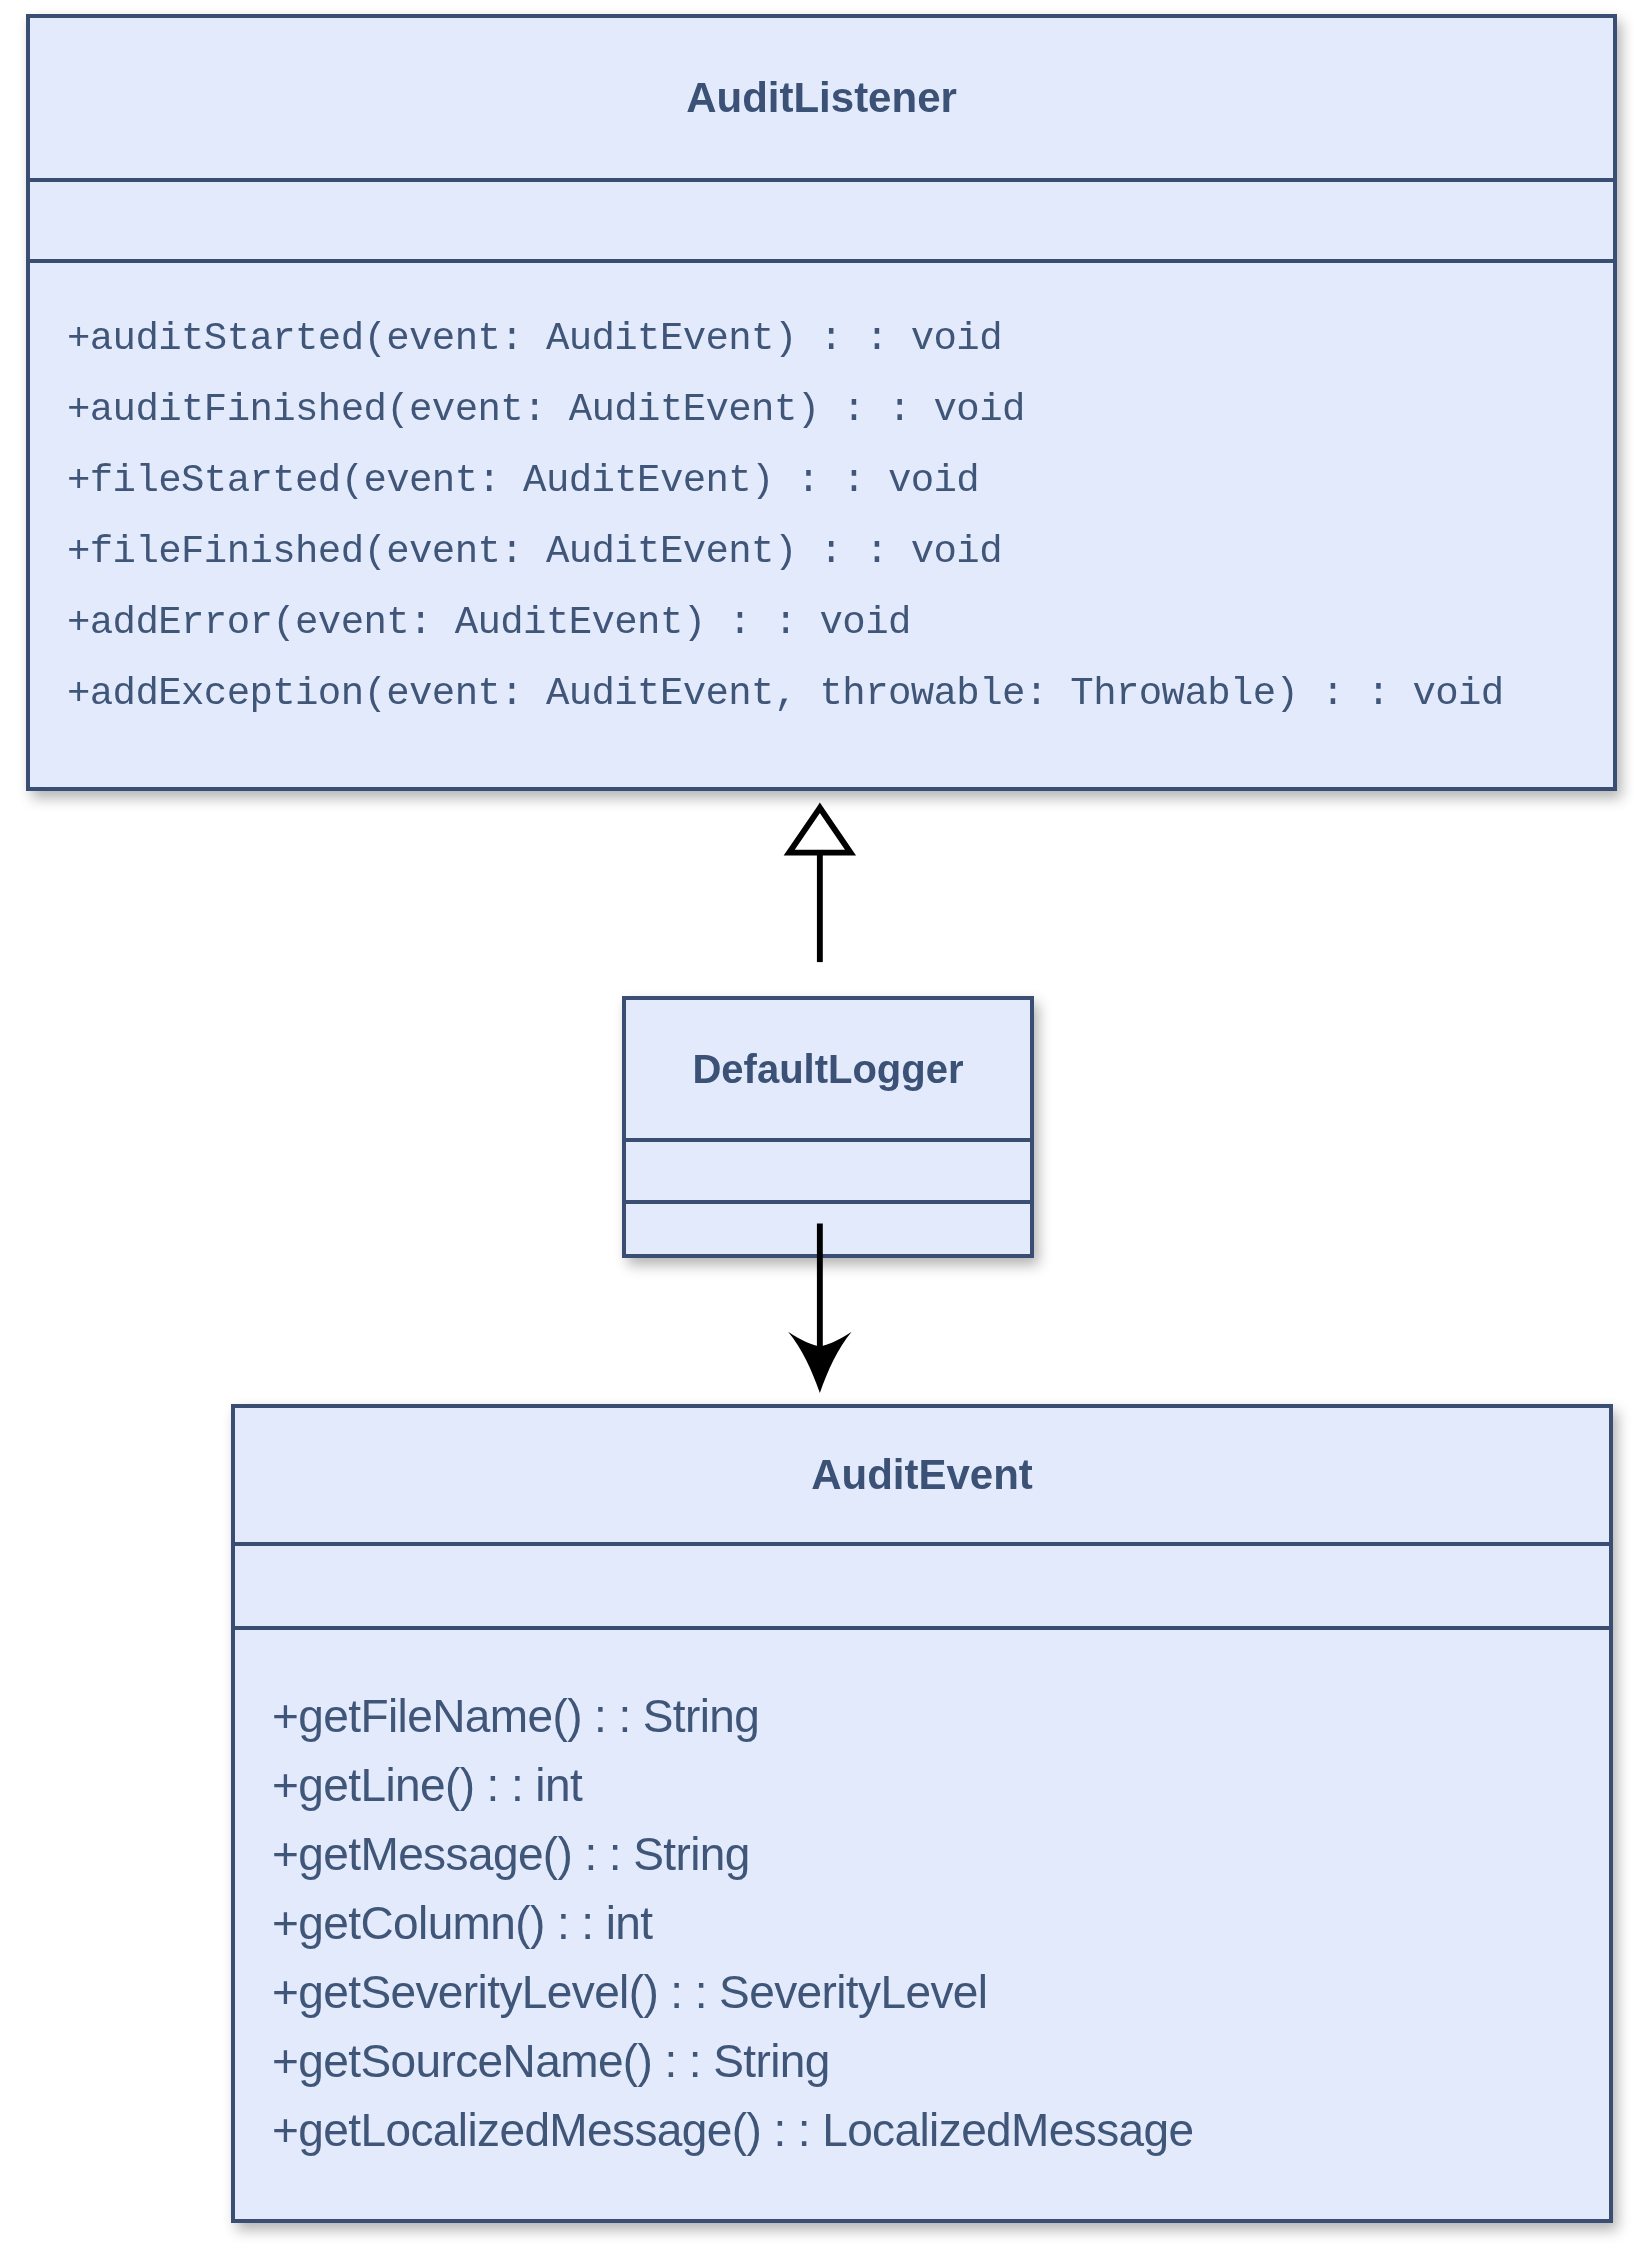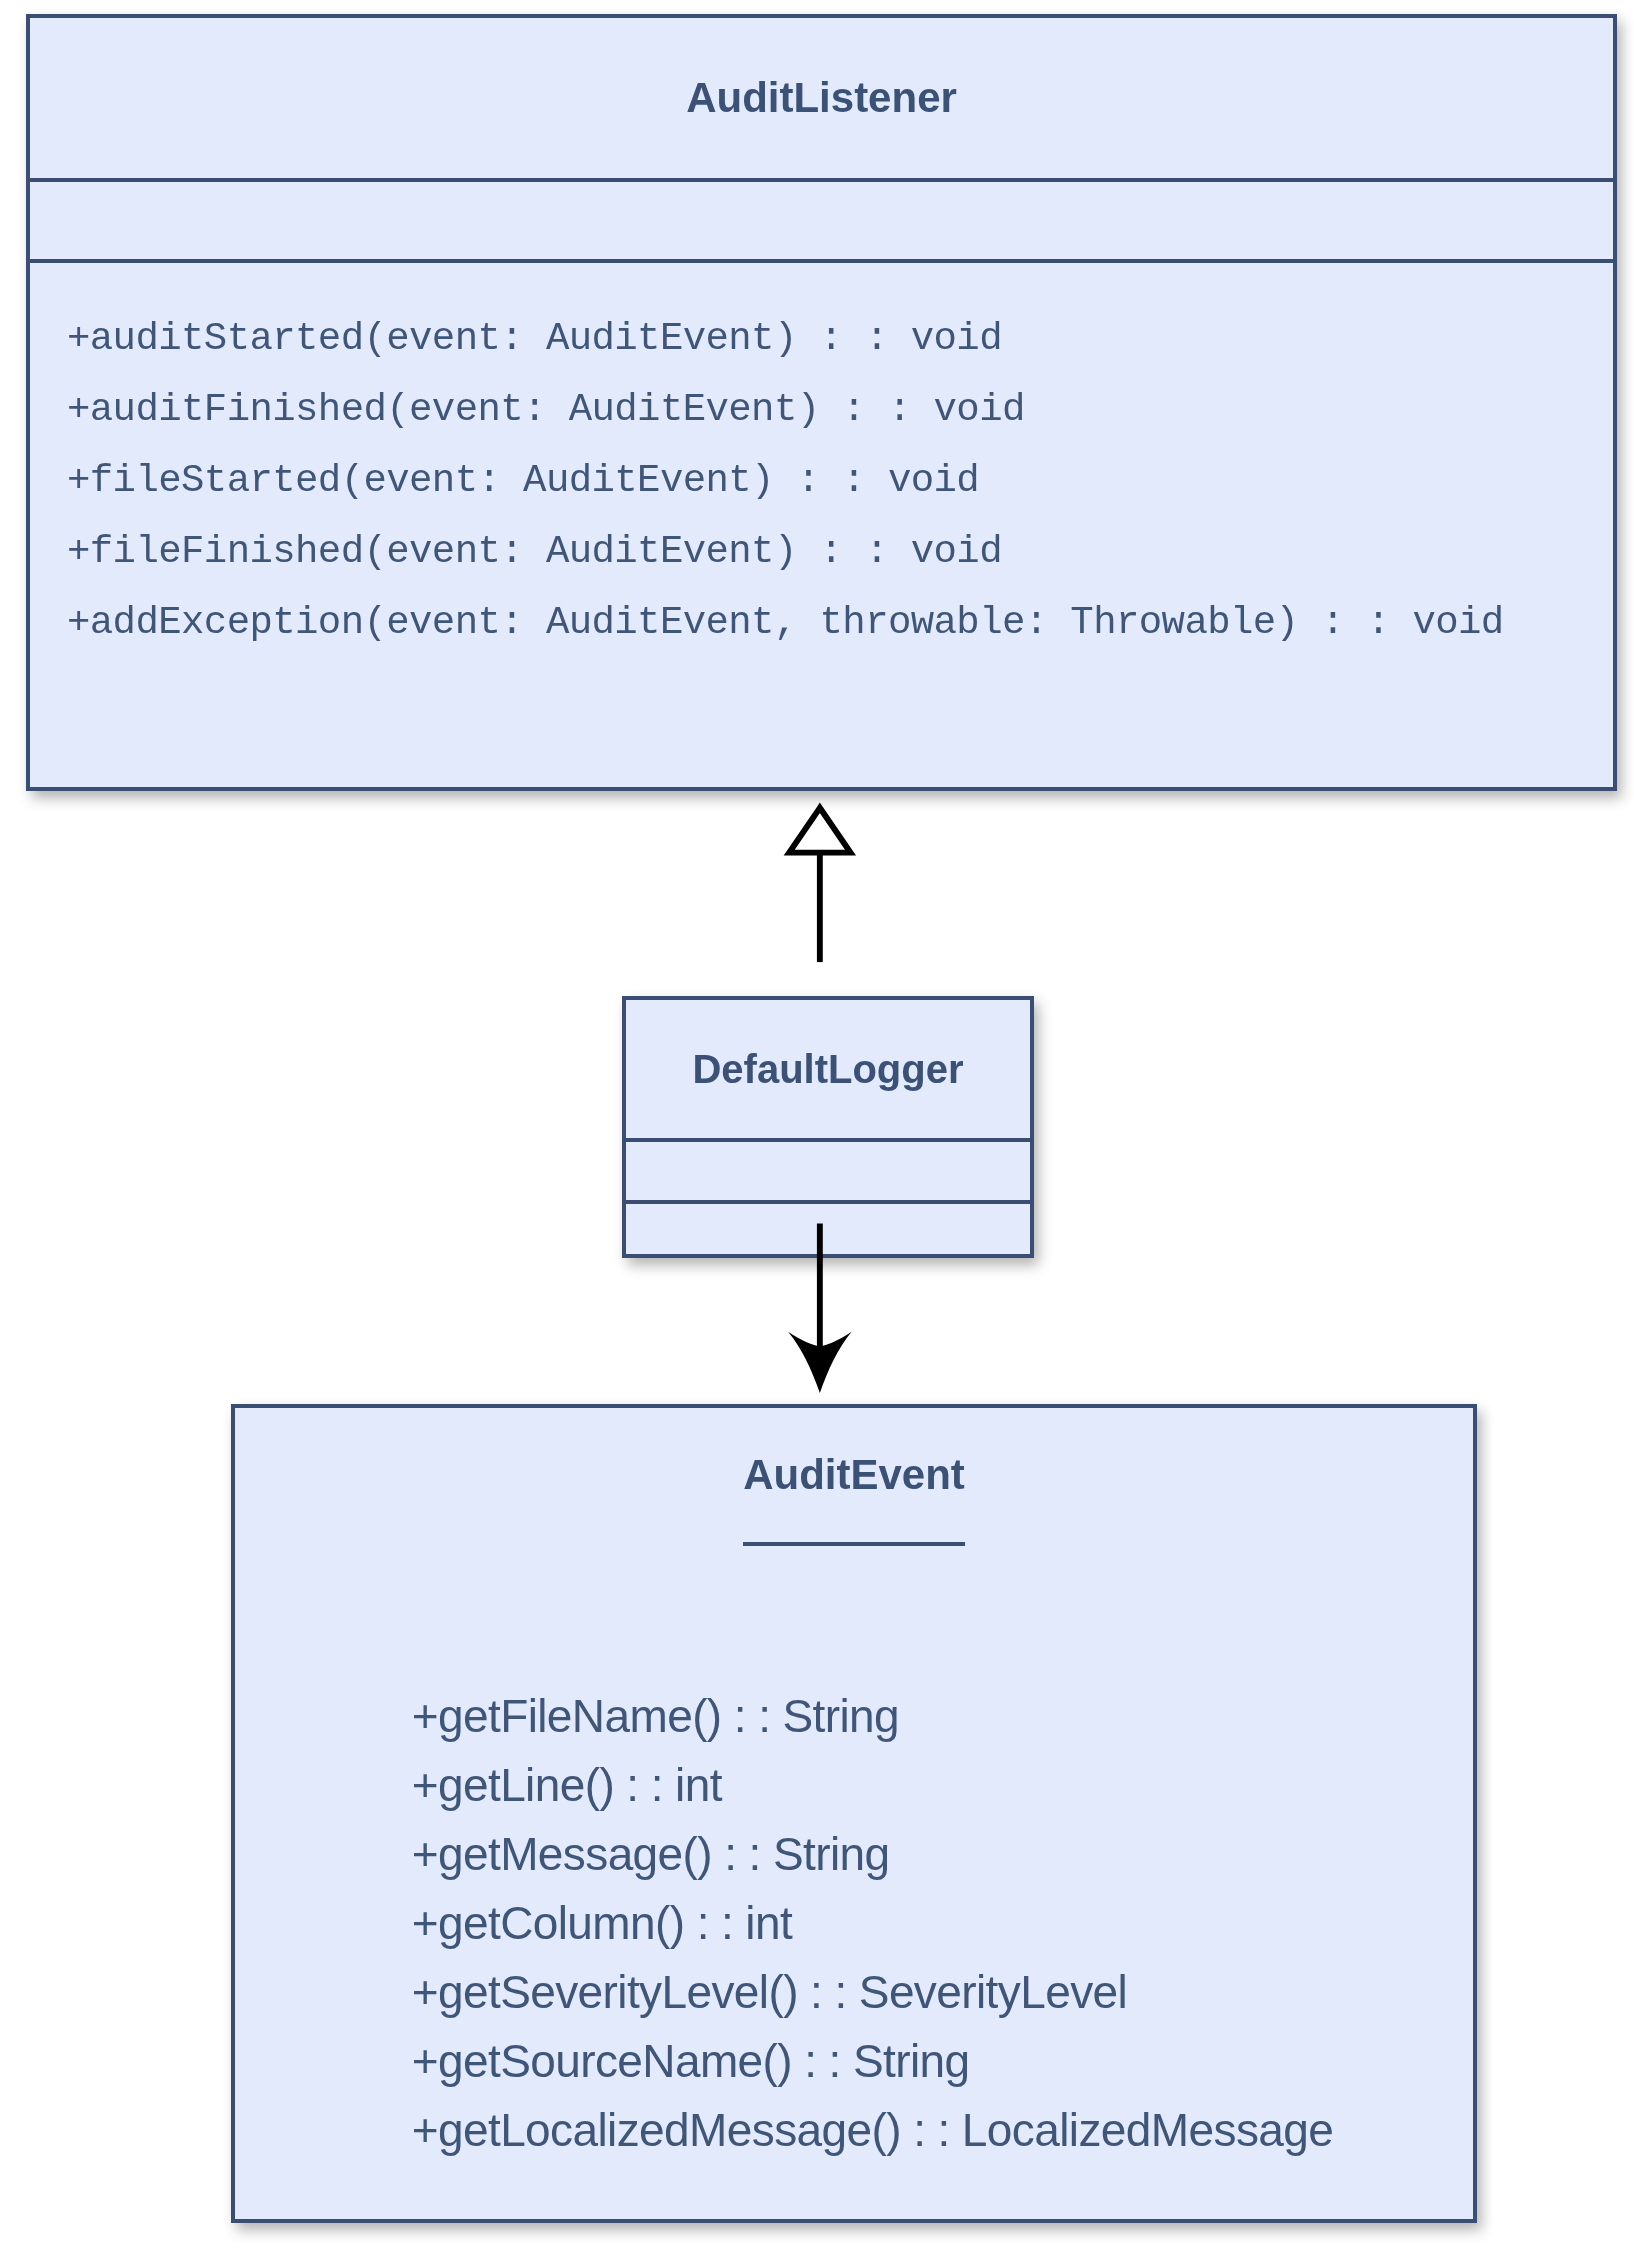--- a/index.html
+++ b/index.html
@@ -54,21 +54,21 @@
   #cls-auditlistener .methods { padding: 41px 0 0 37px; font-size: 39px; }
   #cls-auditlistener .m       { line-height: 71px; font-family: Liberation Mono, monospace; }
 
   
   #cls-defaultlogger { left: 622px; top: 996px; width: 412px; height: 262px; }
   #cls-defaultlogger .title   { height: 138px; font-size: 40px; }
   #cls-defaultlogger .attrs   { height: 58px; }
   #cls-defaultlogger .methods { padding: 0; font-size: 35px; }
 
   
-  #cls-auditevent { left: 231px; top: 1404px; width: 1246px; height: 819px; align-items: center; }
+  #cls-auditevent { left: 231px; top: 1404px; width: 1382px; height: 819px; }
   #cls-auditevent .title   { height: 134px; font-size: 42px; }
   #cls-auditevent .attrs   { height: 80px; }
   #cls-auditevent .methods { padding: 52px 0 0 37px; font-size: 46px; }
   #cls-auditevent .m       { line-height: 69px; }
 
   .connectors {
     position: absolute;
     left: 0; top: 0;
     width: 1635px;
     height: 2261px;
@@ -81,20 +81,21 @@
 <div class="canvas">
 
   <section class="uml-class" id="cls-auditlistener">
     <header class="title">AuditListener</header>
     <div class="attrs"></div>
     <div class="methods">
         <div class="m">+auditStarted(event: AuditEvent) : : void</div>
         <div class="m">+auditFinished(event: AuditEvent) : : void</div>
         <div class="m">+fileStarted(event: AuditEvent) : : void</div>
         <div class="m">+fileFinished(event: AuditEvent) : : void</div>
+        <div class="m">+addError(event: AuditEvent) : : void</div>
         <div class="m">+addException(event: AuditEvent, throwable: Throwable) : : void</div>
       </div>
   </section>
 
   <section class="uml-class" id="cls-defaultlogger">
     <header class="title">DefaultLogger</header>
     <div class="attrs"></div>
     <div class="methods"></div>
   </section>
 

